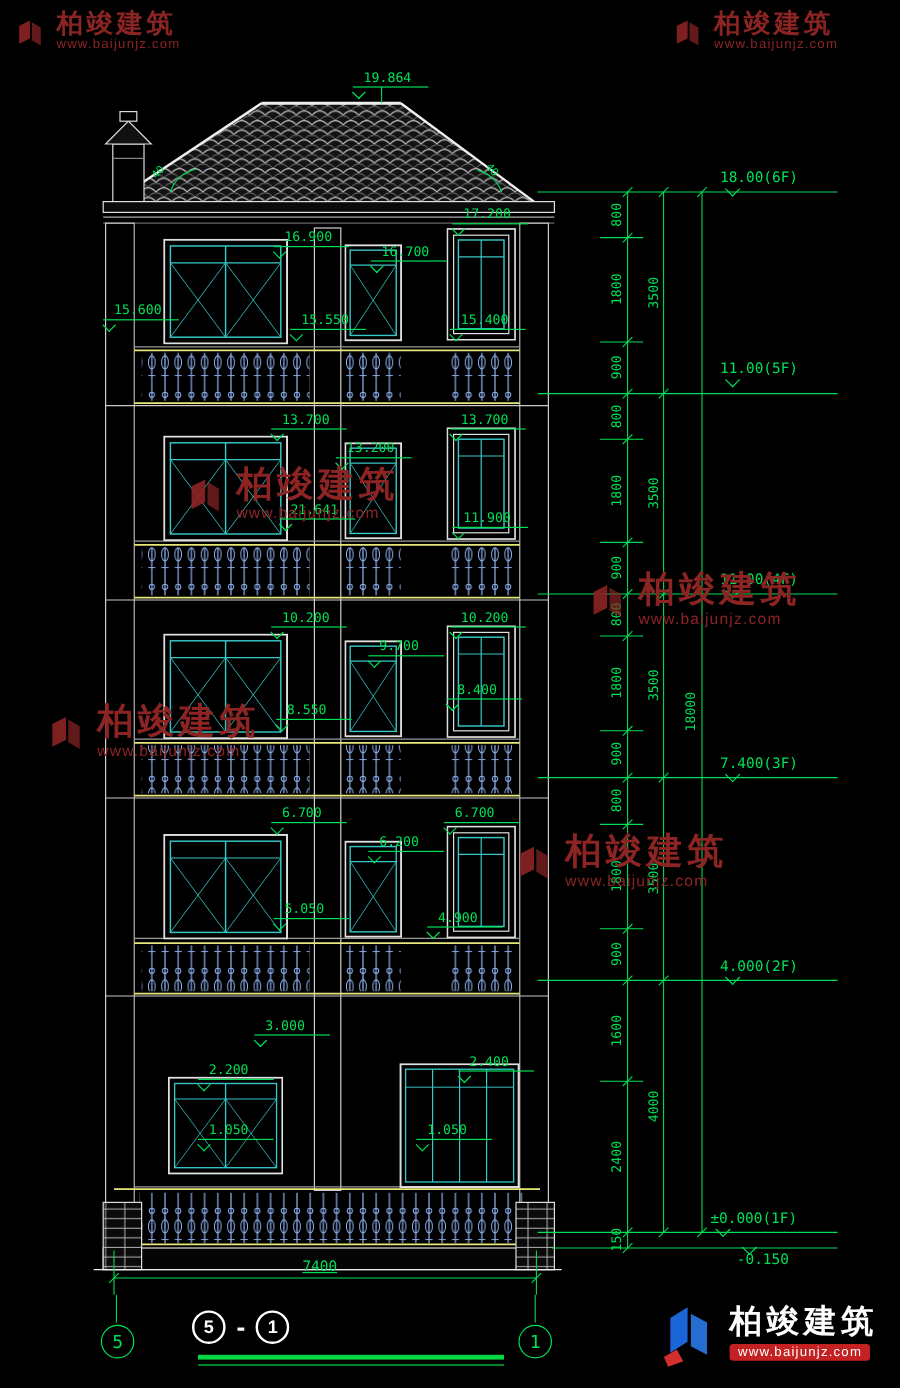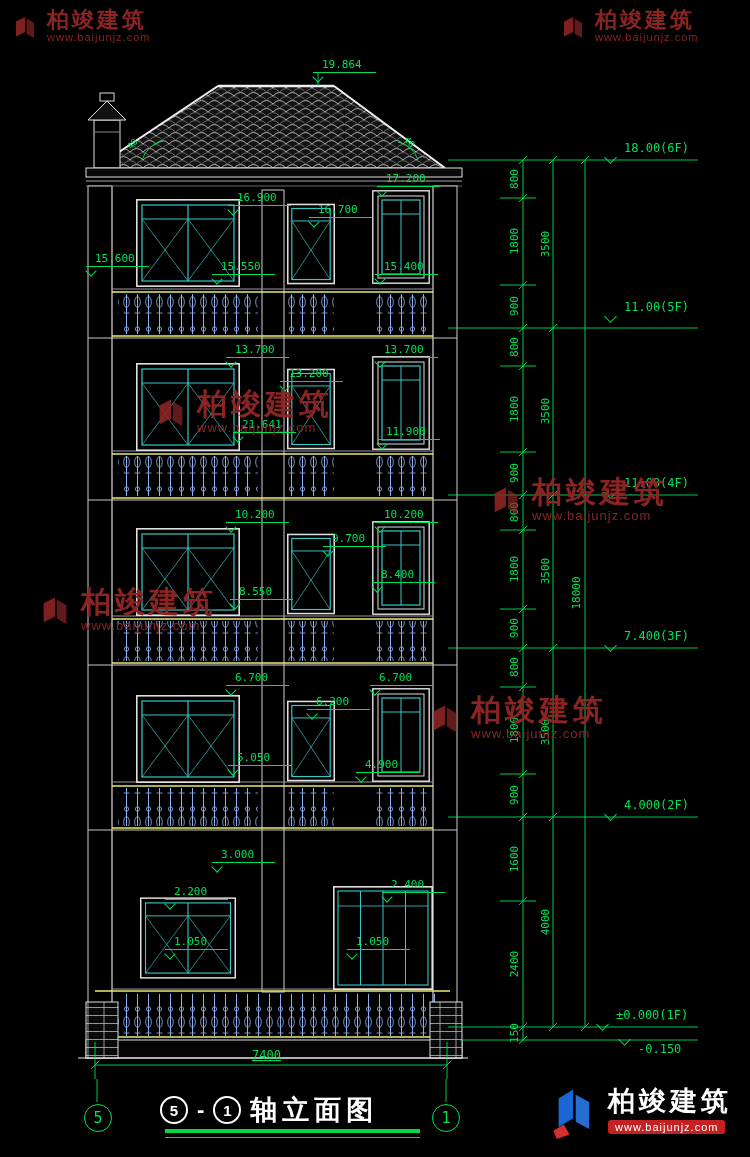--- a/index.html
+++ b/index.html
@@ -7,21 +7,21 @@
          font-family:"Liberation Sans",sans-serif;}
   .stage svg.draw{position:absolute;left:0;top:0;}
   
   .flag{position:absolute;width:54px;height:14px;border-bottom:1px solid #00e055;
         color:#00e055;font:11px "DejaVu Sans Mono",monospace;line-height:13px;
         padding-left:9px;white-space:nowrap;}
   .flag::after{content:"";position:absolute;left:1px;bottom:-9px;width:7px;height:7px;
         border-right:1.2px solid #00e055;border-bottom:1.2px solid #00e055;
         transform:rotate(45deg);}
   .lflag{position:absolute;color:#00e055;font:12px "DejaVu Sans Mono",monospace;white-space:nowrap;}
-  .lflag .txt{margin-left:24px;}
+  .lflag .txt{}
   .lflag .tri{position:absolute;left:6px;top:12px;width:8px;height:8px;
         border-right:1.3px solid #00e055;border-bottom:1.3px solid #00e055;transform:rotate(45deg);}
   .dimv{position:absolute;color:#00e055;font:11px "DejaVu Sans Mono",monospace;
         transform:translate(-50%,-50%) rotate(-90deg);white-space:nowrap;}
   .dimh{position:absolute;color:#00e055;font:12px "DejaVu Sans Mono",monospace;text-decoration:underline;}
   .ang{position:absolute;color:#00e055;font:9px "DejaVu Sans Mono",monospace;}
   .bubble{position:absolute;width:26px;height:26px;border:1.5px solid #00e055;border-radius:50%;
         color:#00e055;font:15px "DejaVu Sans Mono",monospace;display:flex;align-items:center;justify-content:center;}
   
   .title{position:absolute;display:flex;align-items:center;gap:9px;color:#fff;}
@@ -240,35 +240,35 @@
       <line x1="95" y1="1042" x2="95" y2="1079"></line>
         <line x1="447" y1="1042" x2="447" y2="1079"></line>
       <line x1="97" y1="1079" x2="97" y2="1102"></line>
         <line x1="446" y1="1079" x2="446" y2="1102"></line>
       <path d="M142,160 A28 28 0 0 1 163,141"></path>
       <path d="M398,142 A28 28 0 0 1 418,160"></path>
       <line x1="318" y1="86" x2="318" y2="72"></line>
     </g>
   </svg>
 
-  <div class="flag" style="left:313px;top:58px">19.864</div>
+  <div class="flag" style="left:294px;top:58px">19.864</div>
   <div class="flag" style="left:377px;top:172px">17.200</div>
   <div class="flag" style="left:228px;top:191px">16.900</div>
   <div class="flag" style="left:309px;top:203px">16.700</div>
   <div class="flag" style="left:86px;top:252px">15.600</div>
-  <div class="flag" style="left:212px;top:260px">15.550</div>
+  <div class="flag" style="left:242px;top:260px">15.550</div>
   <div class="flag" style="left:375px;top:260px">15.400</div>
   <div class="flag" style="left:226px;top:343px">13.700</div>
   <div class="flag" style="left:375px;top:343px">13.700</div>
   <div class="flag" style="left:280px;top:367px">13.200</div>
   <div class="flag" style="left:233px;top:418px">21.641</div>
   <div class="flag" style="left:377px;top:425px">11.900</div>
   <div class="flag" style="left:226px;top:508px">10.200</div>
   <div class="flag" style="left:375px;top:508px">10.200</div>
-  <div class="flag" style="left:323px;top:532px">9.700</div>
+  <div class="flag" style="left:307px;top:532px">9.700</div>
   <div class="flag" style="left:230px;top:585px">8.550</div>
   <div class="flag" style="left:372px;top:568px">8.400</div>
   <div class="flag" style="left:226px;top:671px">6.700</div>
   <div class="flag" style="left:370px;top:671px">6.700</div>
   <div class="flag" style="left:307px;top:695px">6.200</div>
   <div class="flag" style="left:228px;top:751px">5.050</div>
   <div class="flag" style="left:356px;top:758px">4.900</div>
   <div class="flag" style="left:212px;top:848px">3.000</div>
   <div class="flag" style="left:165px;top:885px">2.200</div>
   <div class="flag" style="left:382px;top:878px">2.400</div>
@@ -310,21 +310,20 @@
 
   <span class="dimh" style="left:252px;top:1048px">7400</span>
 
   <div class="bubble" style="left:84px;top:1104px">5</div>
   <div class="bubble" style="left:432px;top:1104px">1</div>
 
   <div class="title" style="left:160px;top:1092px">
     <span class="circ">5</span>
     <span class="dash">-</span>
     <span class="circ">1</span>
-    <span class="ttl">轴立面图</span>
   </div>
   <div class="rule" style="left:165px;top:1129px;width:255px;height:4px"></div>
   <div class="rule" style="left:165px;top:1137px;width:255px;height:1px"></div>
 
   <div class="wm wm-corner" style="left:10px;top:8px">
     <svg width="30" height="30" viewBox="0 0 40 40">
       <path d="M8 34 L8 14 L20 8 L20 28 Z" fill="currentColor" opacity="0.9"></path>
       <path d="M22 30 L22 10 L32 16 L32 36 Z" fill="currentColor" opacity="0.7"></path>
     </svg>
     <div>

